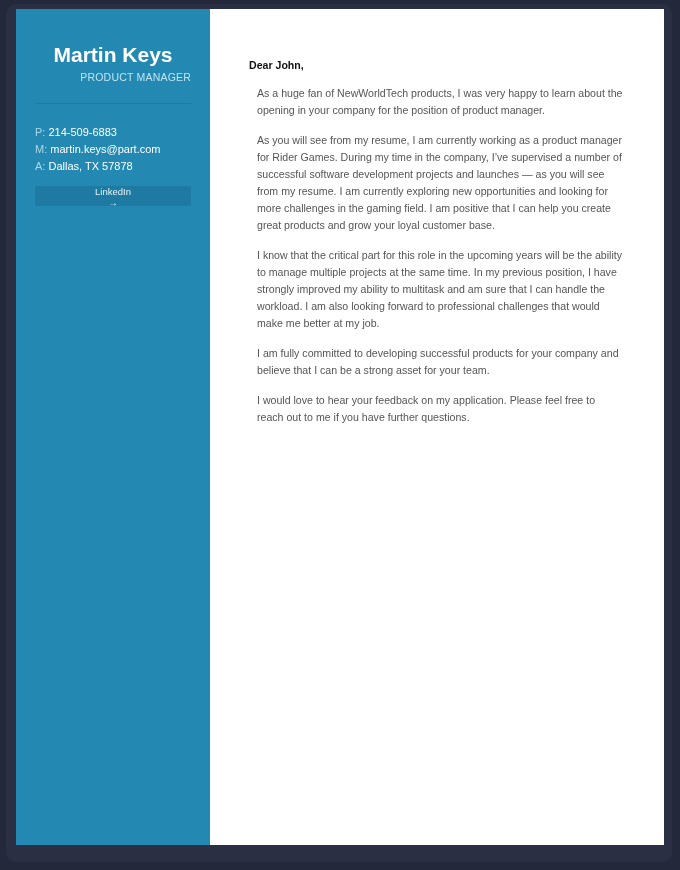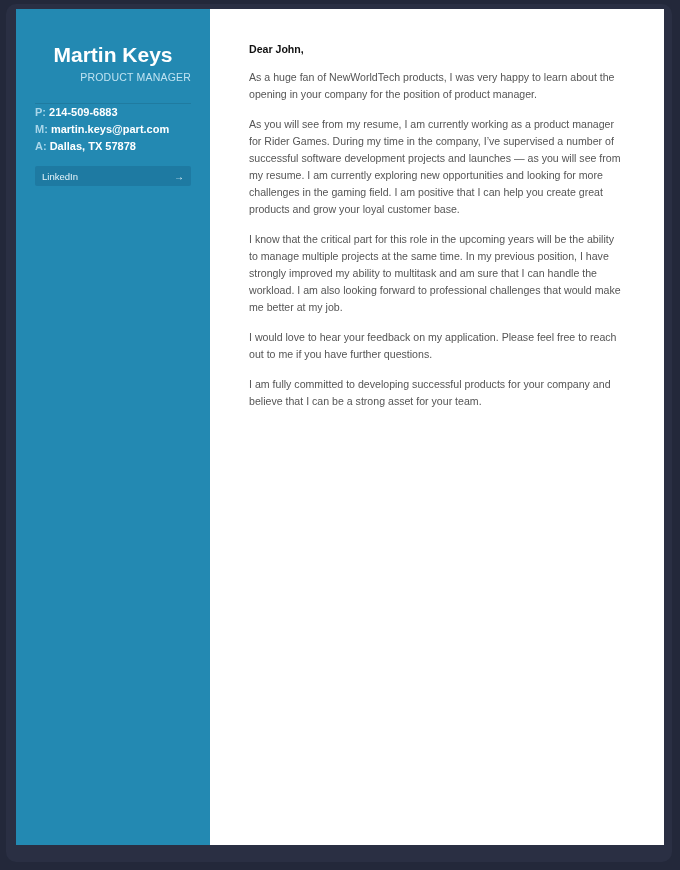--- a/index.html
+++ b/index.html
@@ -25,36 +25,37 @@
     text-align: center; color: #ffffff; font-weight: bold; font-size: 21px;
     margin-top: 29px; line-height: 26px;
   }
   .title {
     text-align: right; color: #bfe3f2; font-size: 10.5px; letter-spacing: 0.2px;
     margin-top: 3px; line-height: 13px;
   }
   .divider {
     height: 1px; background: #1f7ba0; margin: 19px 0 0 0;
   }
-  .contacts { font-size: 11px; line-height: 17px; font-weight: bold; }
+  .contacts { margin-top: 20px; font-size: 11px; line-height: 17px; }
   .contact-row { color: #ffffff; white-space: nowrap; }
   .contact-row .lbl { color: #a9d6ea; }
   .link-btn {
     margin-top: 11px; height: 20px; background: #1e7aa2; border-radius: 2px;
     display: flex; align-items: center; justify-content: space-between;
     padding: 0 7px; box-sizing: border-box; color: #e6f4fa; font-size: 9.5px;
     cursor: pointer;
+    flex-direction: column;
   }
   .link-btn .arrow { font-size: 10px; color: #e6f4fa; }
   .main {
-    flex: 1; box-sizing: border-box; padding: 32px 40px 0 39px;
+    flex: 1; box-sizing: border-box; padding: 48px 40px 0 39px;
     color: #555555; font-size: 10.6px; line-height: 17px;
   }
   .greeting { color: #111111; font-weight: bold; margin: 0 0 11px 0; }
-  .para { margin: 0 0 13px 0; }
+  .para { margin: 0 0 13px 8px; }
 </style>
 </head>
 <body>
 
 <div class="frame"></div>
 
 <div class="page">
   <aside class="sidebar">
     <div class="name">Martin Keys</div>
     <div class="title">PRODUCT MANAGER</div>
@@ -77,16 +78,16 @@
       <span>LinkedIn</span>
       <span class="arrow">→</span>
     </div>
   </aside>
 
   <main class="main">
     <p class="greeting">Dear John,</p>
     <p class="para">As a huge fan of NewWorldTech products, I was very happy to learn about the opening in your company for the position of product manager.</p>
     <p class="para">As you will see from my resume, I am currently working as a product manager for Rider Games. During my time in the company, I’ve supervised a number of successful software development projects and launches — as you will see from my resume. I am currently exploring new opportunities and looking for more challenges in the gaming field. I am positive that I can help you create great products and grow your loyal customer base.</p>
     <p class="para">I know that the critical part for this role in the upcoming years will be the ability to manage multiple projects at the same time. In my previous position, I have strongly improved my ability to multitask and am sure that I can handle the workload. I am also looking forward to professional challenges that would make me better at my job.</p>
+    <p class="para">I am fully committed to developing successful products for your company and believe that I can be a strong asset for your team.</p>
     <p class="para">I would love to hear your feedback on my application. Please feel free to reach out to me if you have further questions.</p>
-    <p class="para">I am fully committed to developing successful products for your company and believe that I can be a strong asset for your team.</p>
   </main>
 </div>
 
 </body></html>

